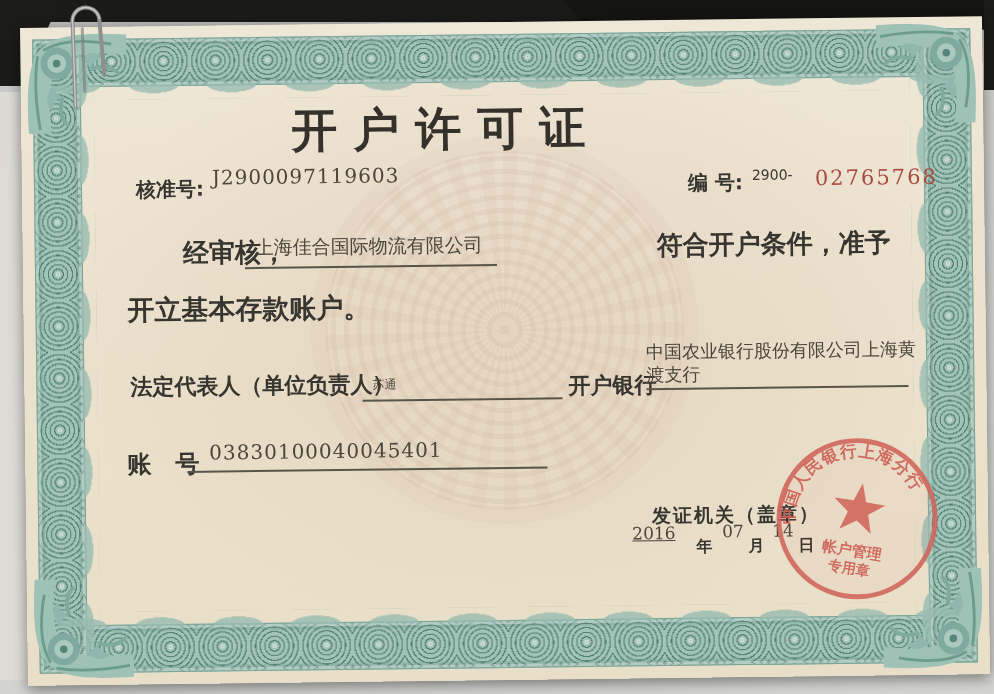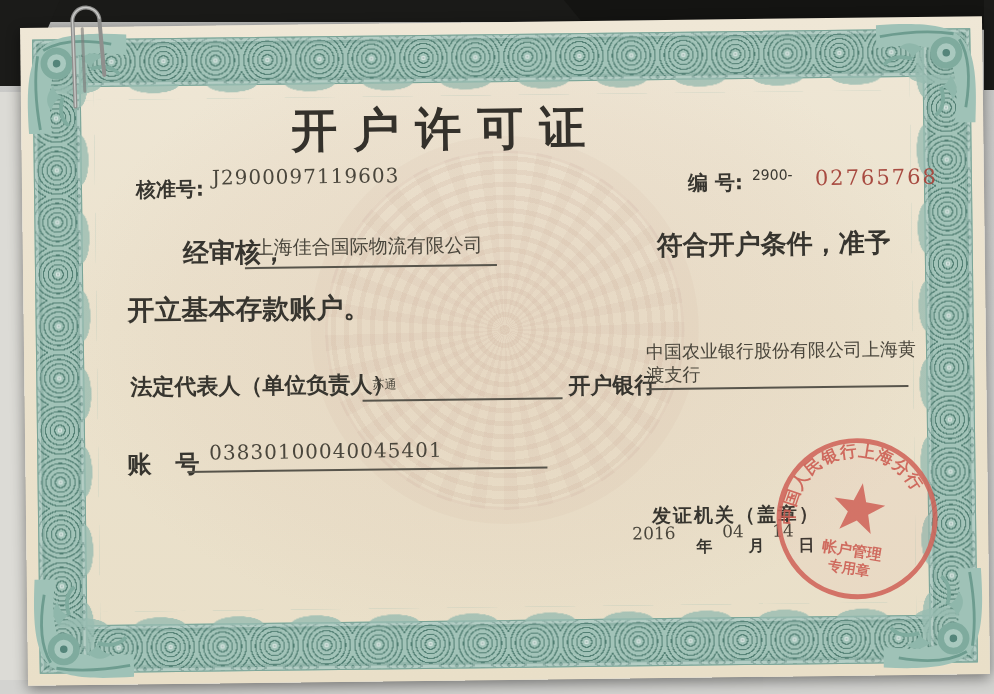--- a/index.html
+++ b/index.html
@@ -186,23 +186,23 @@
   <div class="t val bank-text" style="left:622px;top:320px;width:282px;font-size:18px;">中国农业银行股份有限公司上海黄渡支行</div>
   <div class="fill" style="left:622px;top:332px;width:262px;height:36px;"></div>
 
   <div class="t lbl" style="left:102px;top:422px;font-size:24px;">账　号</div>
   <div class="fill" style="left:162px;top:408px;width:360px;height:37px;">
     <span class="v" style="font-size:20px;left:22px;letter-spacing:1px;">03830100040045401</span>
   </div>
 
   <div class="t lbl" style="left:626px;top:483px;font-size:19px;letter-spacing:2px;">发证机关（盖章）</div>
   <div class="t" style="left:604px;top:500px;width:190px;height:40px;">
-    <span class="val" style="position:absolute;left:2px;top:3px;font-size:17px;">2016</span>
+    <span class="val" style="position:absolute;left:2px;top:3px;font-size:17px;text-decoration:underline;">2016</span>
     <span class="lbl" style="position:absolute;left:66px;top:17px;font-size:16px;">年</span>
-    <span class="val" style="position:absolute;left:92px;top:2px;font-size:17px;">04</span>
+    <span class="val" style="position:absolute;left:92px;top:2px;font-size:17px;">07</span>
     <span class="lbl" style="position:absolute;left:118px;top:17px;font-size:16px;">月</span>
     <span class="val" style="position:absolute;left:142px;top:2px;font-size:17px;">14</span>
     <span class="lbl" style="position:absolute;left:168px;top:17px;font-size:16px;">日</span>
   </div>
 
   <div class="seal">
     <svg viewBox="0 0 170 170">
       <circle cx="85" cy="85" r="78" fill="rgba(208,101,90,0.05)" stroke="#d0655a" stroke-width="5"></circle>
       <polygon fill="#d0655a" points="85,49 91.3,67.3 110.7,67.7 95.3,79.3 100.9,97.8 85,86.8 69.1,97.8 74.7,79.3 59.3,67.7 78.7,67.3"></polygon>
       <defs>

